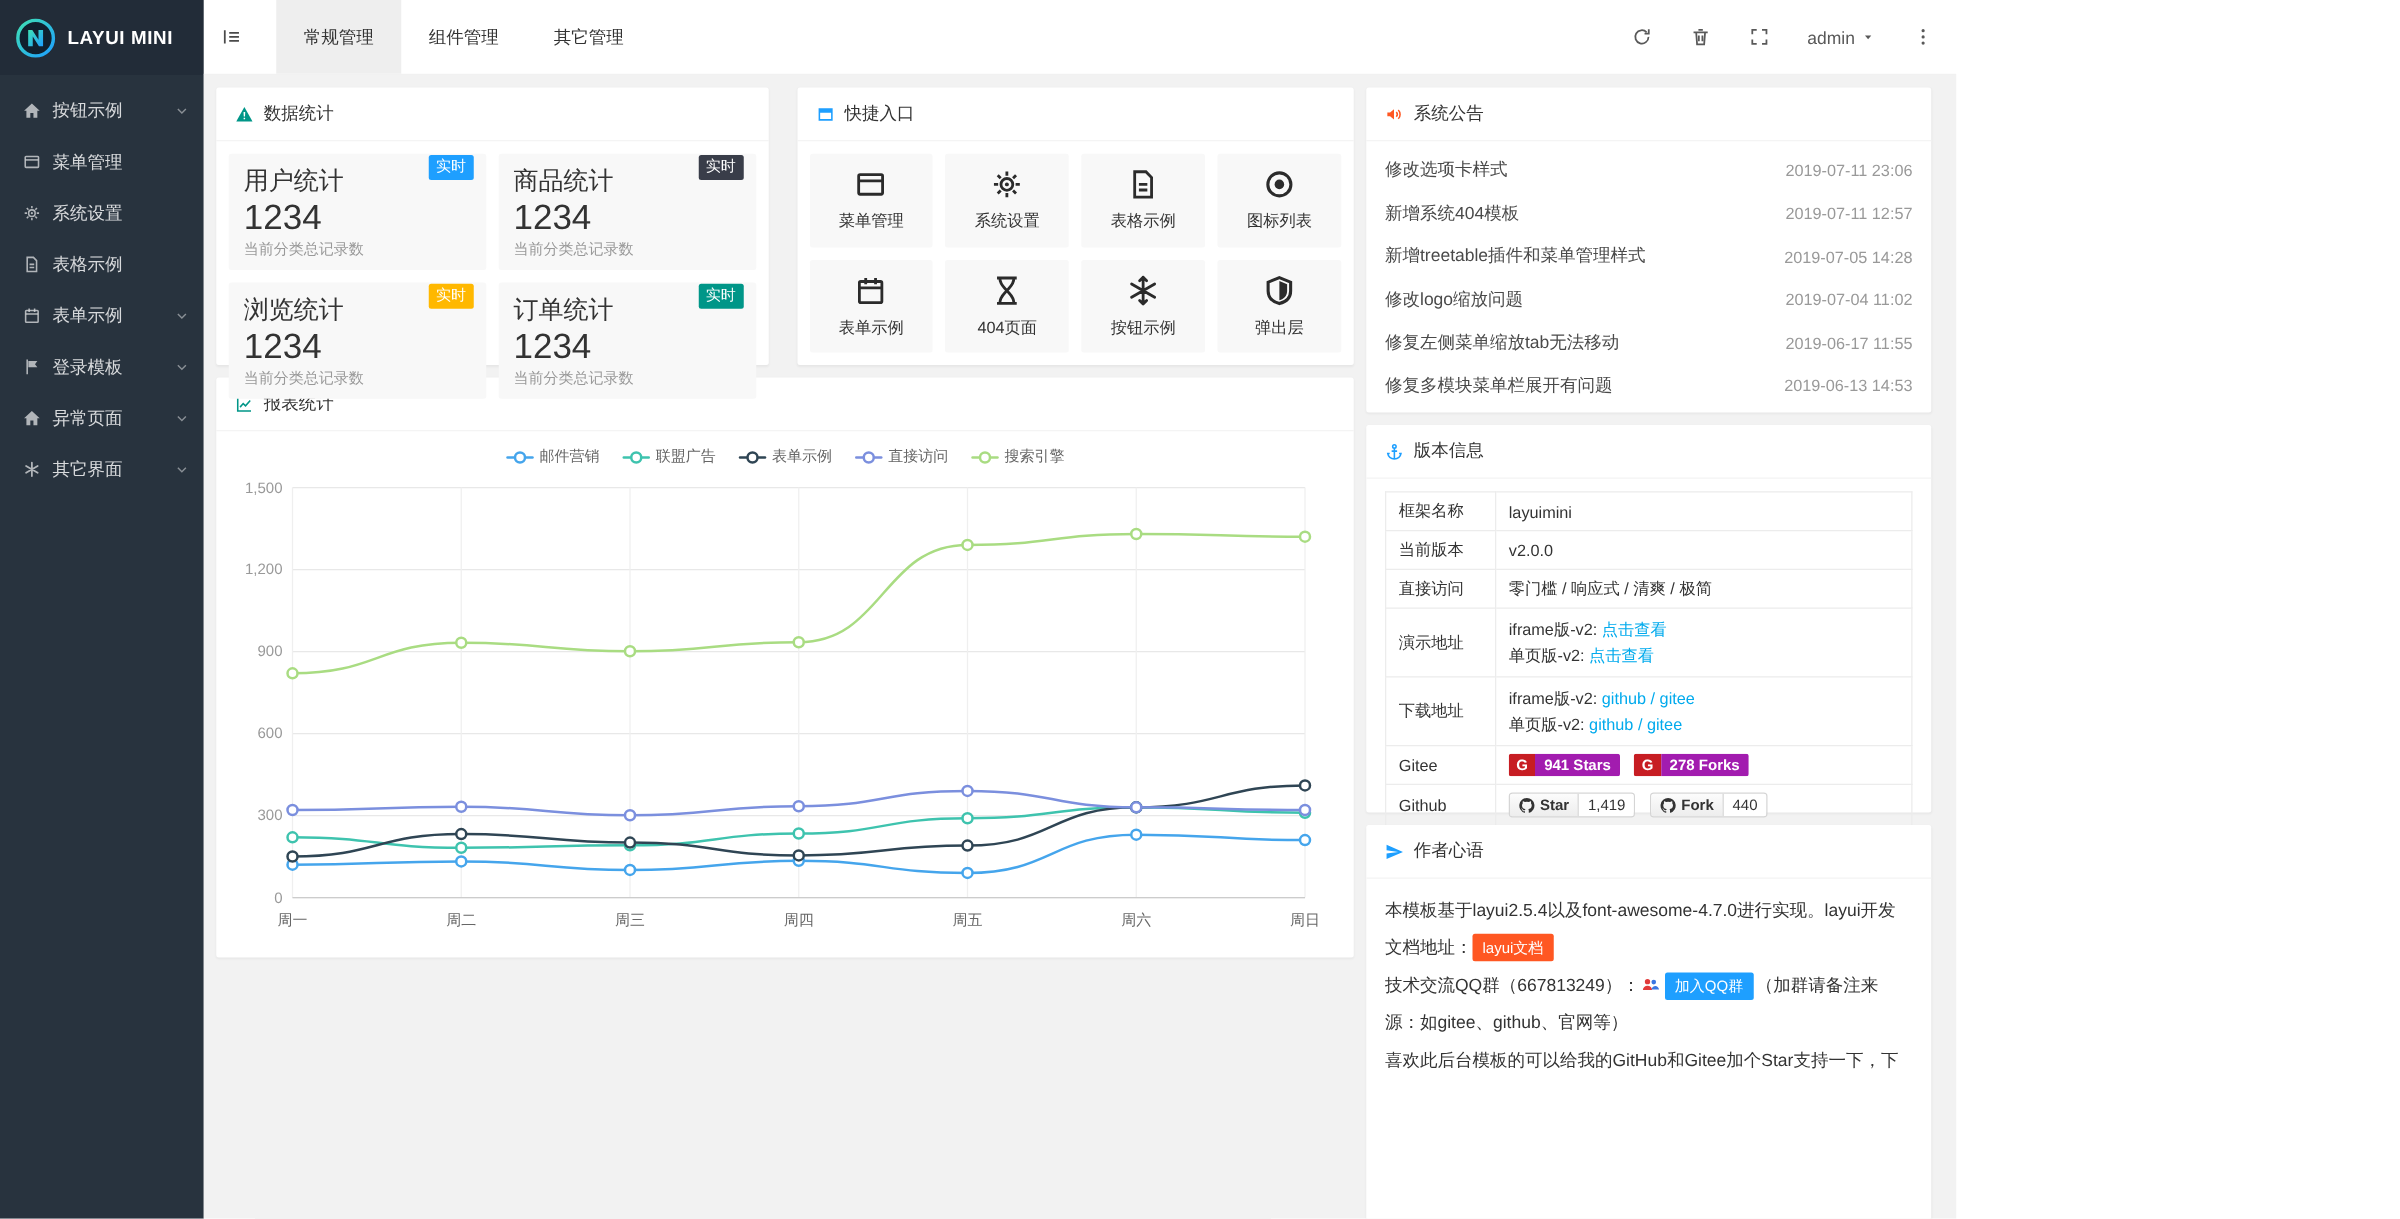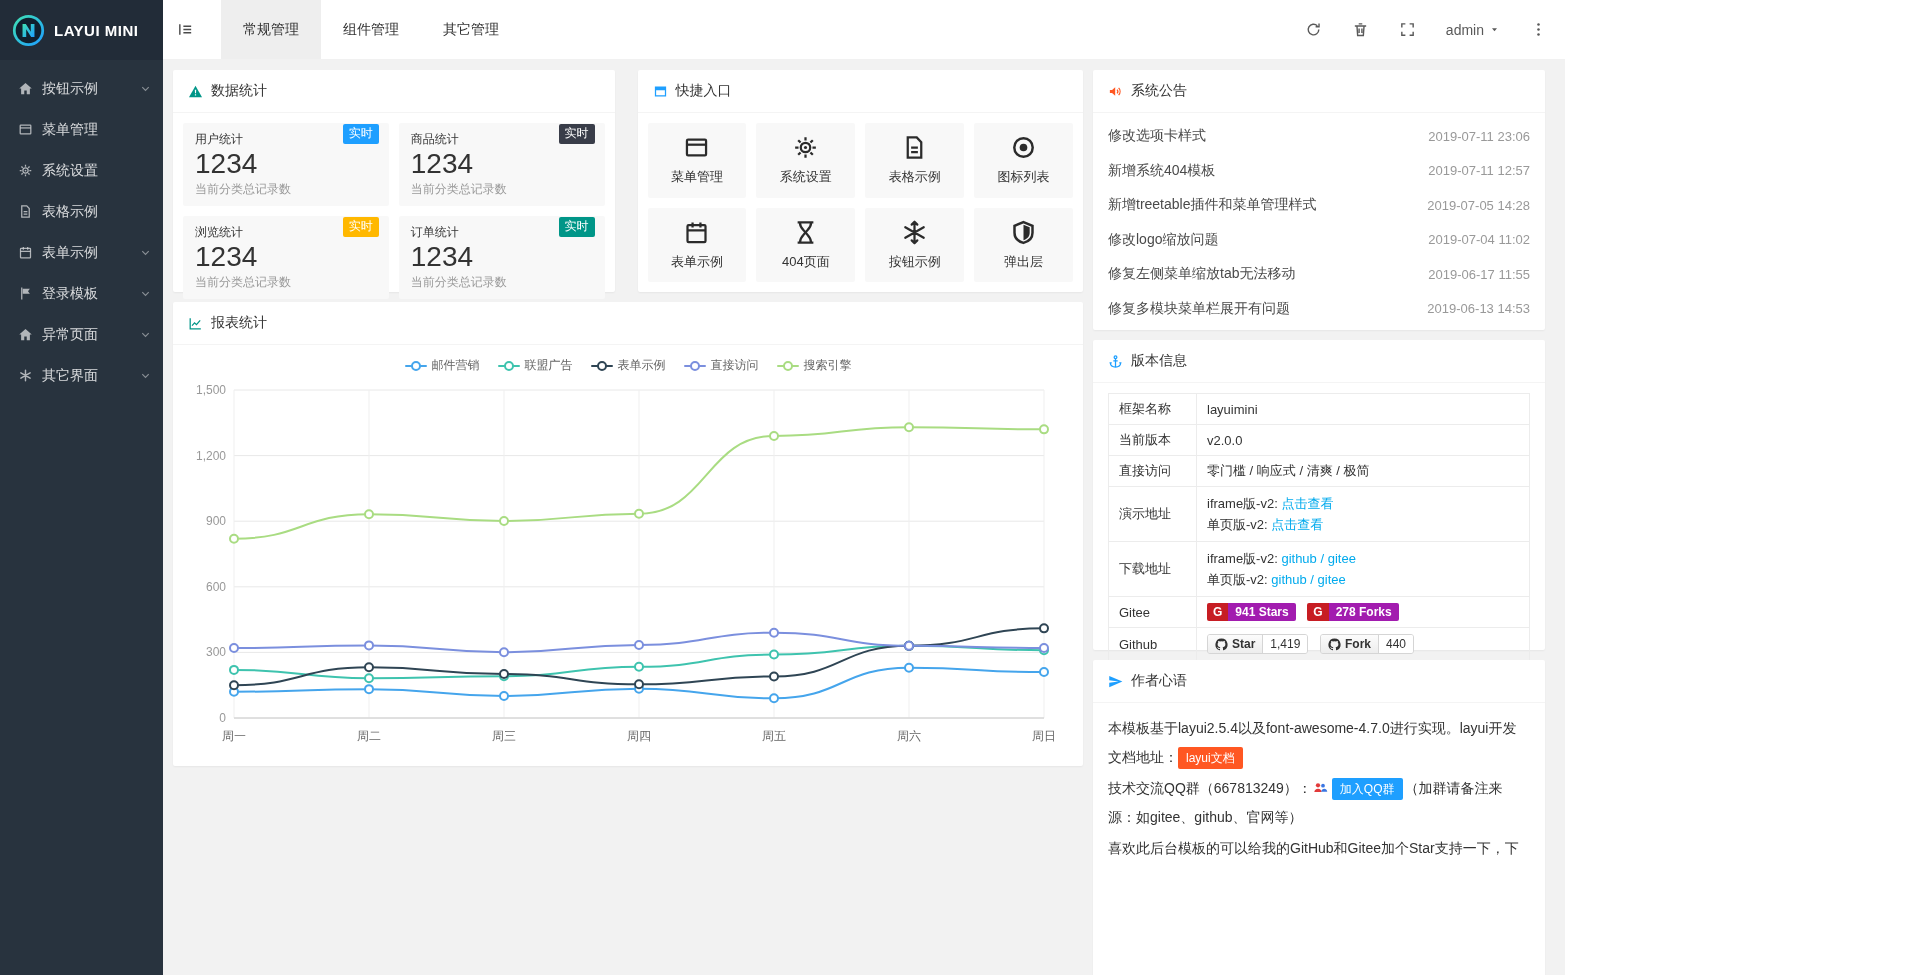--- a/index.html
+++ b/index.html
@@ -37,21 +37,21 @@
 .pic{width:15px;height:15px;flex:none}
 .panel-stats{width:448px;height:222px}
 .panel-quick{width:452px;height:222px}
 .panel-report{width:910px;height:464px}
 .panel-notice{height:260px}
 .panel-version{height:310px}
 .panel-author{min-height:340px}
 
 .stats-body{padding:10px;display:grid;grid-template-columns:1fr 1fr;grid-template-rows:1fr 1fr;gap:10px;height:179px}
 .scard{background:#F8F8F8;position:relative;padding:8px 12px;border-radius:2px}
-.st{font-size:12px;color:#333}
+.st{font-size:20px;color:#333}
 .sv{font-size:28px;color:#333;line-height:1.15}
 .ss{font-size:12px;color:#999;margin-top:1px}
 .sbadge{position:absolute;top:1px;right:10px;color:#fff;font-size:12px;padding:2px 6px;border-radius:2px;line-height:1.3}
 
 .quick-body{padding:10px;display:grid;grid-template-columns:repeat(4,1fr);grid-template-rows:1fr 1fr;gap:10px;height:179px}
 .qitem{background:#F8F8F8;display:flex;flex-direction:column;align-items:center;justify-content:center;gap:7px;cursor:pointer;border-radius:2px;color:#2b2b2b}
 .qi{width:27px;height:27px}
 .ql{font-size:13px;color:#333}
 
 .report-body{padding:8px 15px 0}

